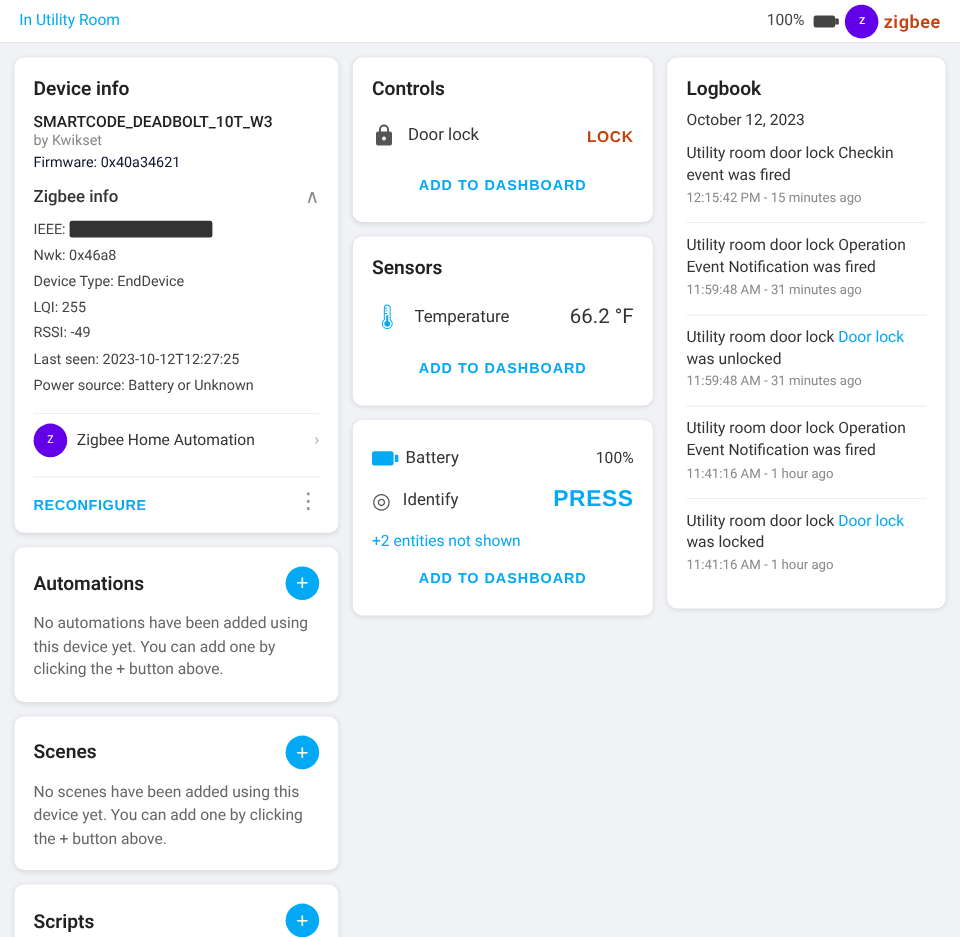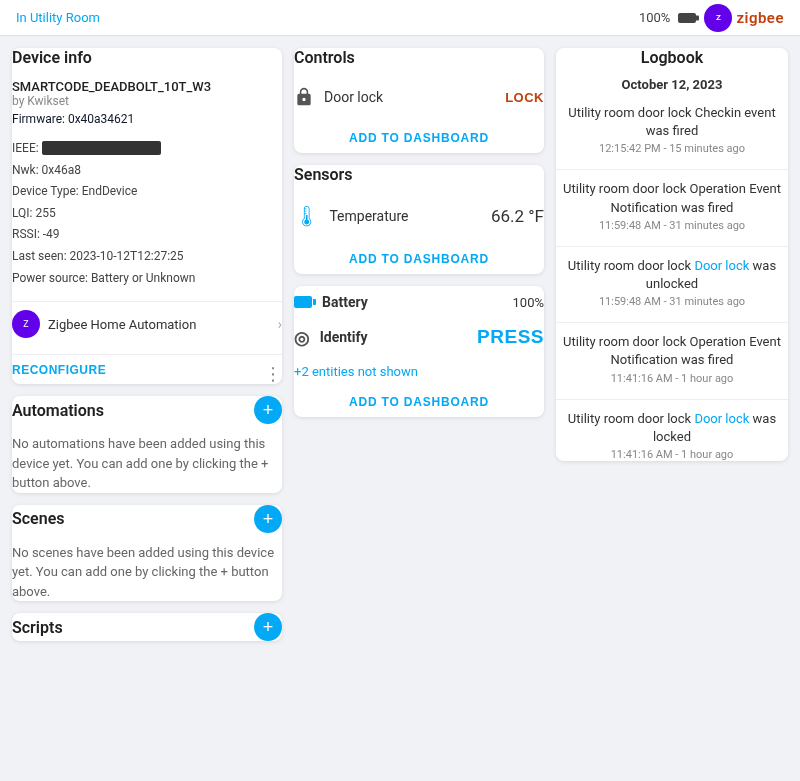--- a/index.html
+++ b/index.html
@@ -85,20 +85,21 @@
       gap: 12px;
       padding: 12px;
       align-items: start;
     }
 
     
     .card {
       background: #fff;
       border-radius: 8px;
       box-shadow: 0 1px 4px rgba(0,0,0,0.1);
+      padding: 16px;
       margin-bottom: 12px;
     }
     .card-title {
       font-size: 16px;
       font-weight: 600;
       color: #212121;
       margin-bottom: 12px;
     }
 
     
@@ -138,21 +139,21 @@
       align-items: center;
       justify-content: center;
       color: white;
       font-size: 9px;
     }
     .zigbee-home-label { font-size: 13px; color: #333; }
     .arrow-right { color: #aaa; }
 
     .reconfigure-row {
       display: flex;
-      align-items: flex-start;
+      align-items: flex-end;
       justify-content: space-between;
       margin-top: 8px;
       padding-top: 8px;
       border-top: 1px solid #eee;
     }
     .reconfigure-btn {
       font-size: 12px;
       font-weight: 600;
       color: #03a9f4;
       letter-spacing: 0.5px;
@@ -238,21 +239,21 @@
     .thermometer-icon { color: #03a9f4; font-size: 20px; }
     .sensor-value { font-size: 17px; color: #333; }
 
     
     .diagnostic-row {
       display: flex;
       align-items: center;
       justify-content: space-between;
       padding: 8px 0;
     }
-    .diag-left { display: flex; align-items: center; gap: 10px; font-weight: bold; }
+    .diag-left { display: flex; align-items: center; gap: 10px; }
     .battery-diag-icon {
       width: 18px;
       height: 12px;
       background: #03a9f4;
       border-radius: 2px;
       position: relative;
     }
     .battery-diag-icon::after {
       content: '';
       position: absolute;
@@ -280,25 +281,24 @@
       cursor: pointer;
       margin: 8px 0;
       display: block;
     }
 
     
     .logbook-card {
       background: #fff;
       border-radius: 8px;
       box-shadow: 0 1px 4px rgba(0,0,0,0.1);
-      padding: 0;
-      text-align: center;
+      padding: 16px;
     }
     .logbook-title { font-size: 16px; font-weight: 600; color: #212121; margin-bottom: 10px; }
-    .logbook-date { font-size: 13px; font-weight: 700; color: #333; margin-bottom: 12px; }
+    .logbook-date { font-size: 13px; font-weight: 400; color: #333; margin-bottom: 12px; }
     .logbook-entry { margin-bottom: 14px; }
     .logbook-entry-text { font-size: 13px; color: #333; line-height: 1.4; }
     .logbook-entry-text .highlight { color: #03a9f4; }
     .logbook-time { font-size: 11px; color: #888; margin-top: 2px; }
     .logbook-divider { border: none; border-top: 1px solid #eee; margin: 10px 0; }
 
     .left-col {}
     .middle-col {}
     .right-col {}
   </style>
@@ -320,20 +320,24 @@
 <div class="main">
 
   <div class="left-col">
 
     <div class="card">
       <div class="card-title">Device info</div>
       <div class="device-name">SMARTCODE_DEADBOLT_10T_W3</div>
       <div class="device-by">by Kwikset</div>
       <div class="firmware">Firmware: 0x40a34621</div>
 
+      <div class="zigbee-info-header">
+        <span class="zigbee-info-title">Zigbee info</span>
+        <span class="chevron-icon">∧</span>
+      </div>
 
       <div class="info-rows">
         <div>
           <span>IEEE: </span><span class="info-blurred">██████████████</span>
         </div>
         <div>Nwk: 0x46a8</div>
         <div>Device Type: EndDevice</div>
         <div>LQI: 255</div>
         <div>RSSI: -49</div>
         <div>Last seen: 2023-10-12T12:27:25</div>

